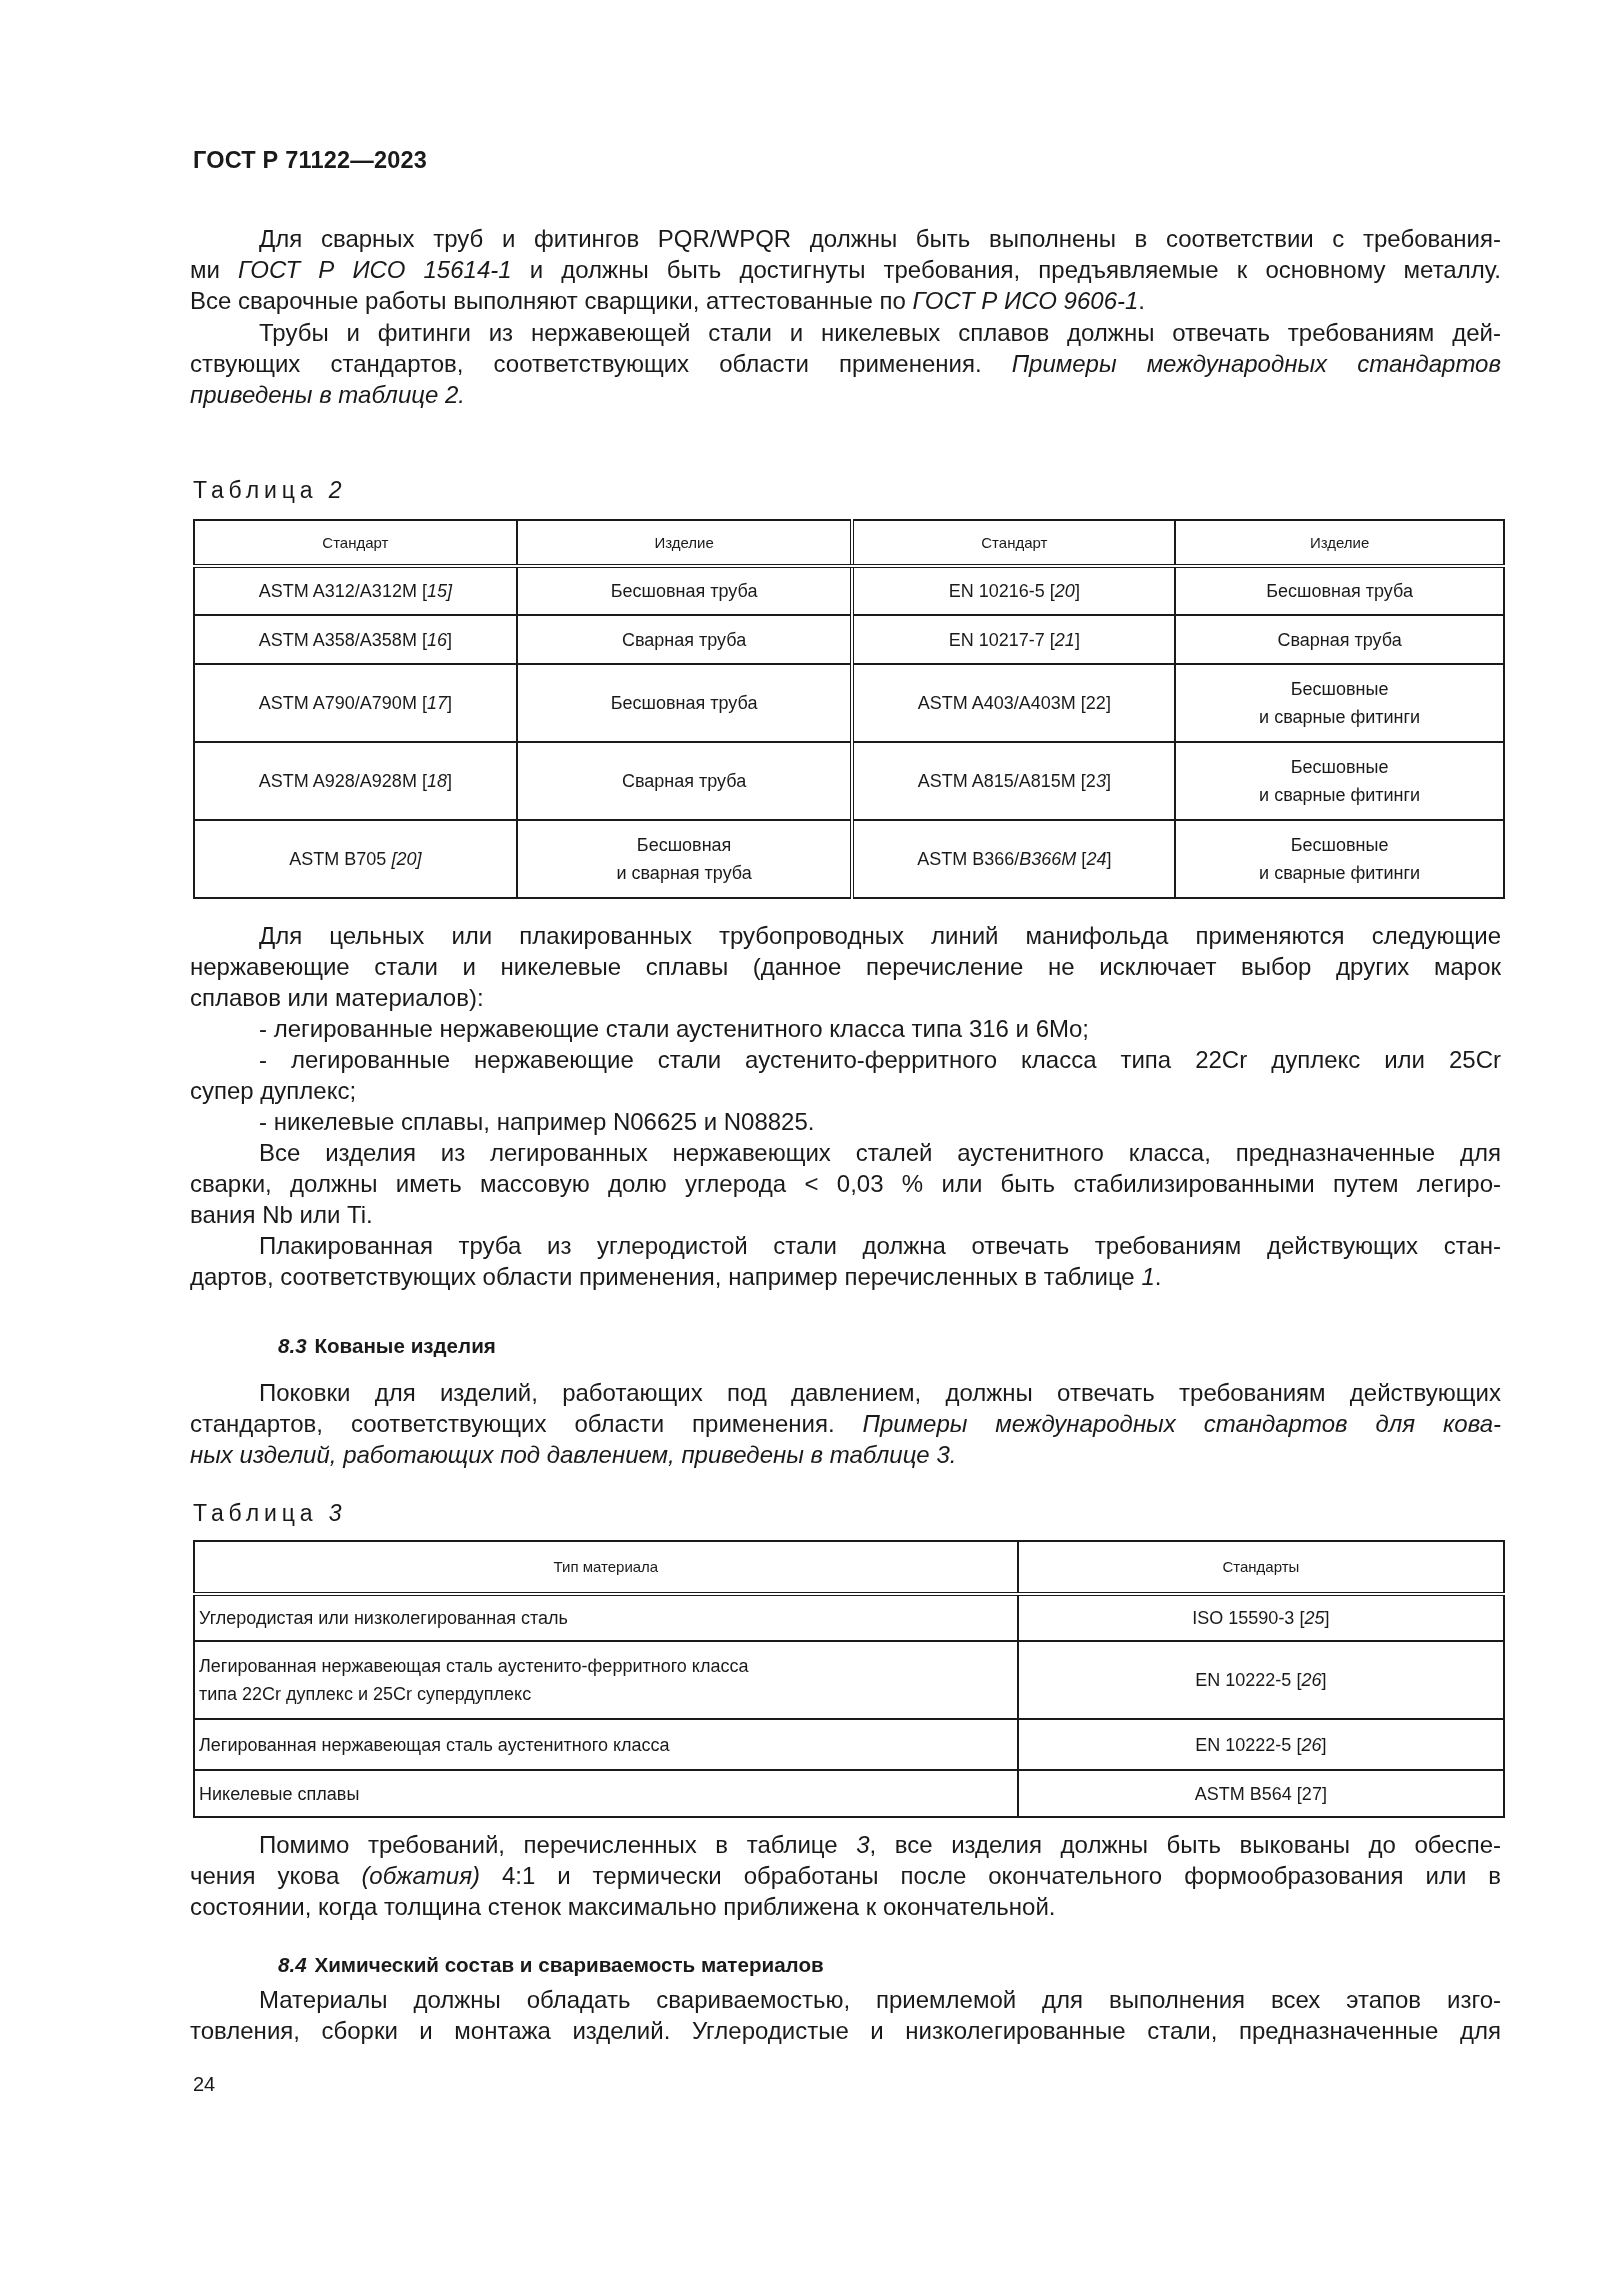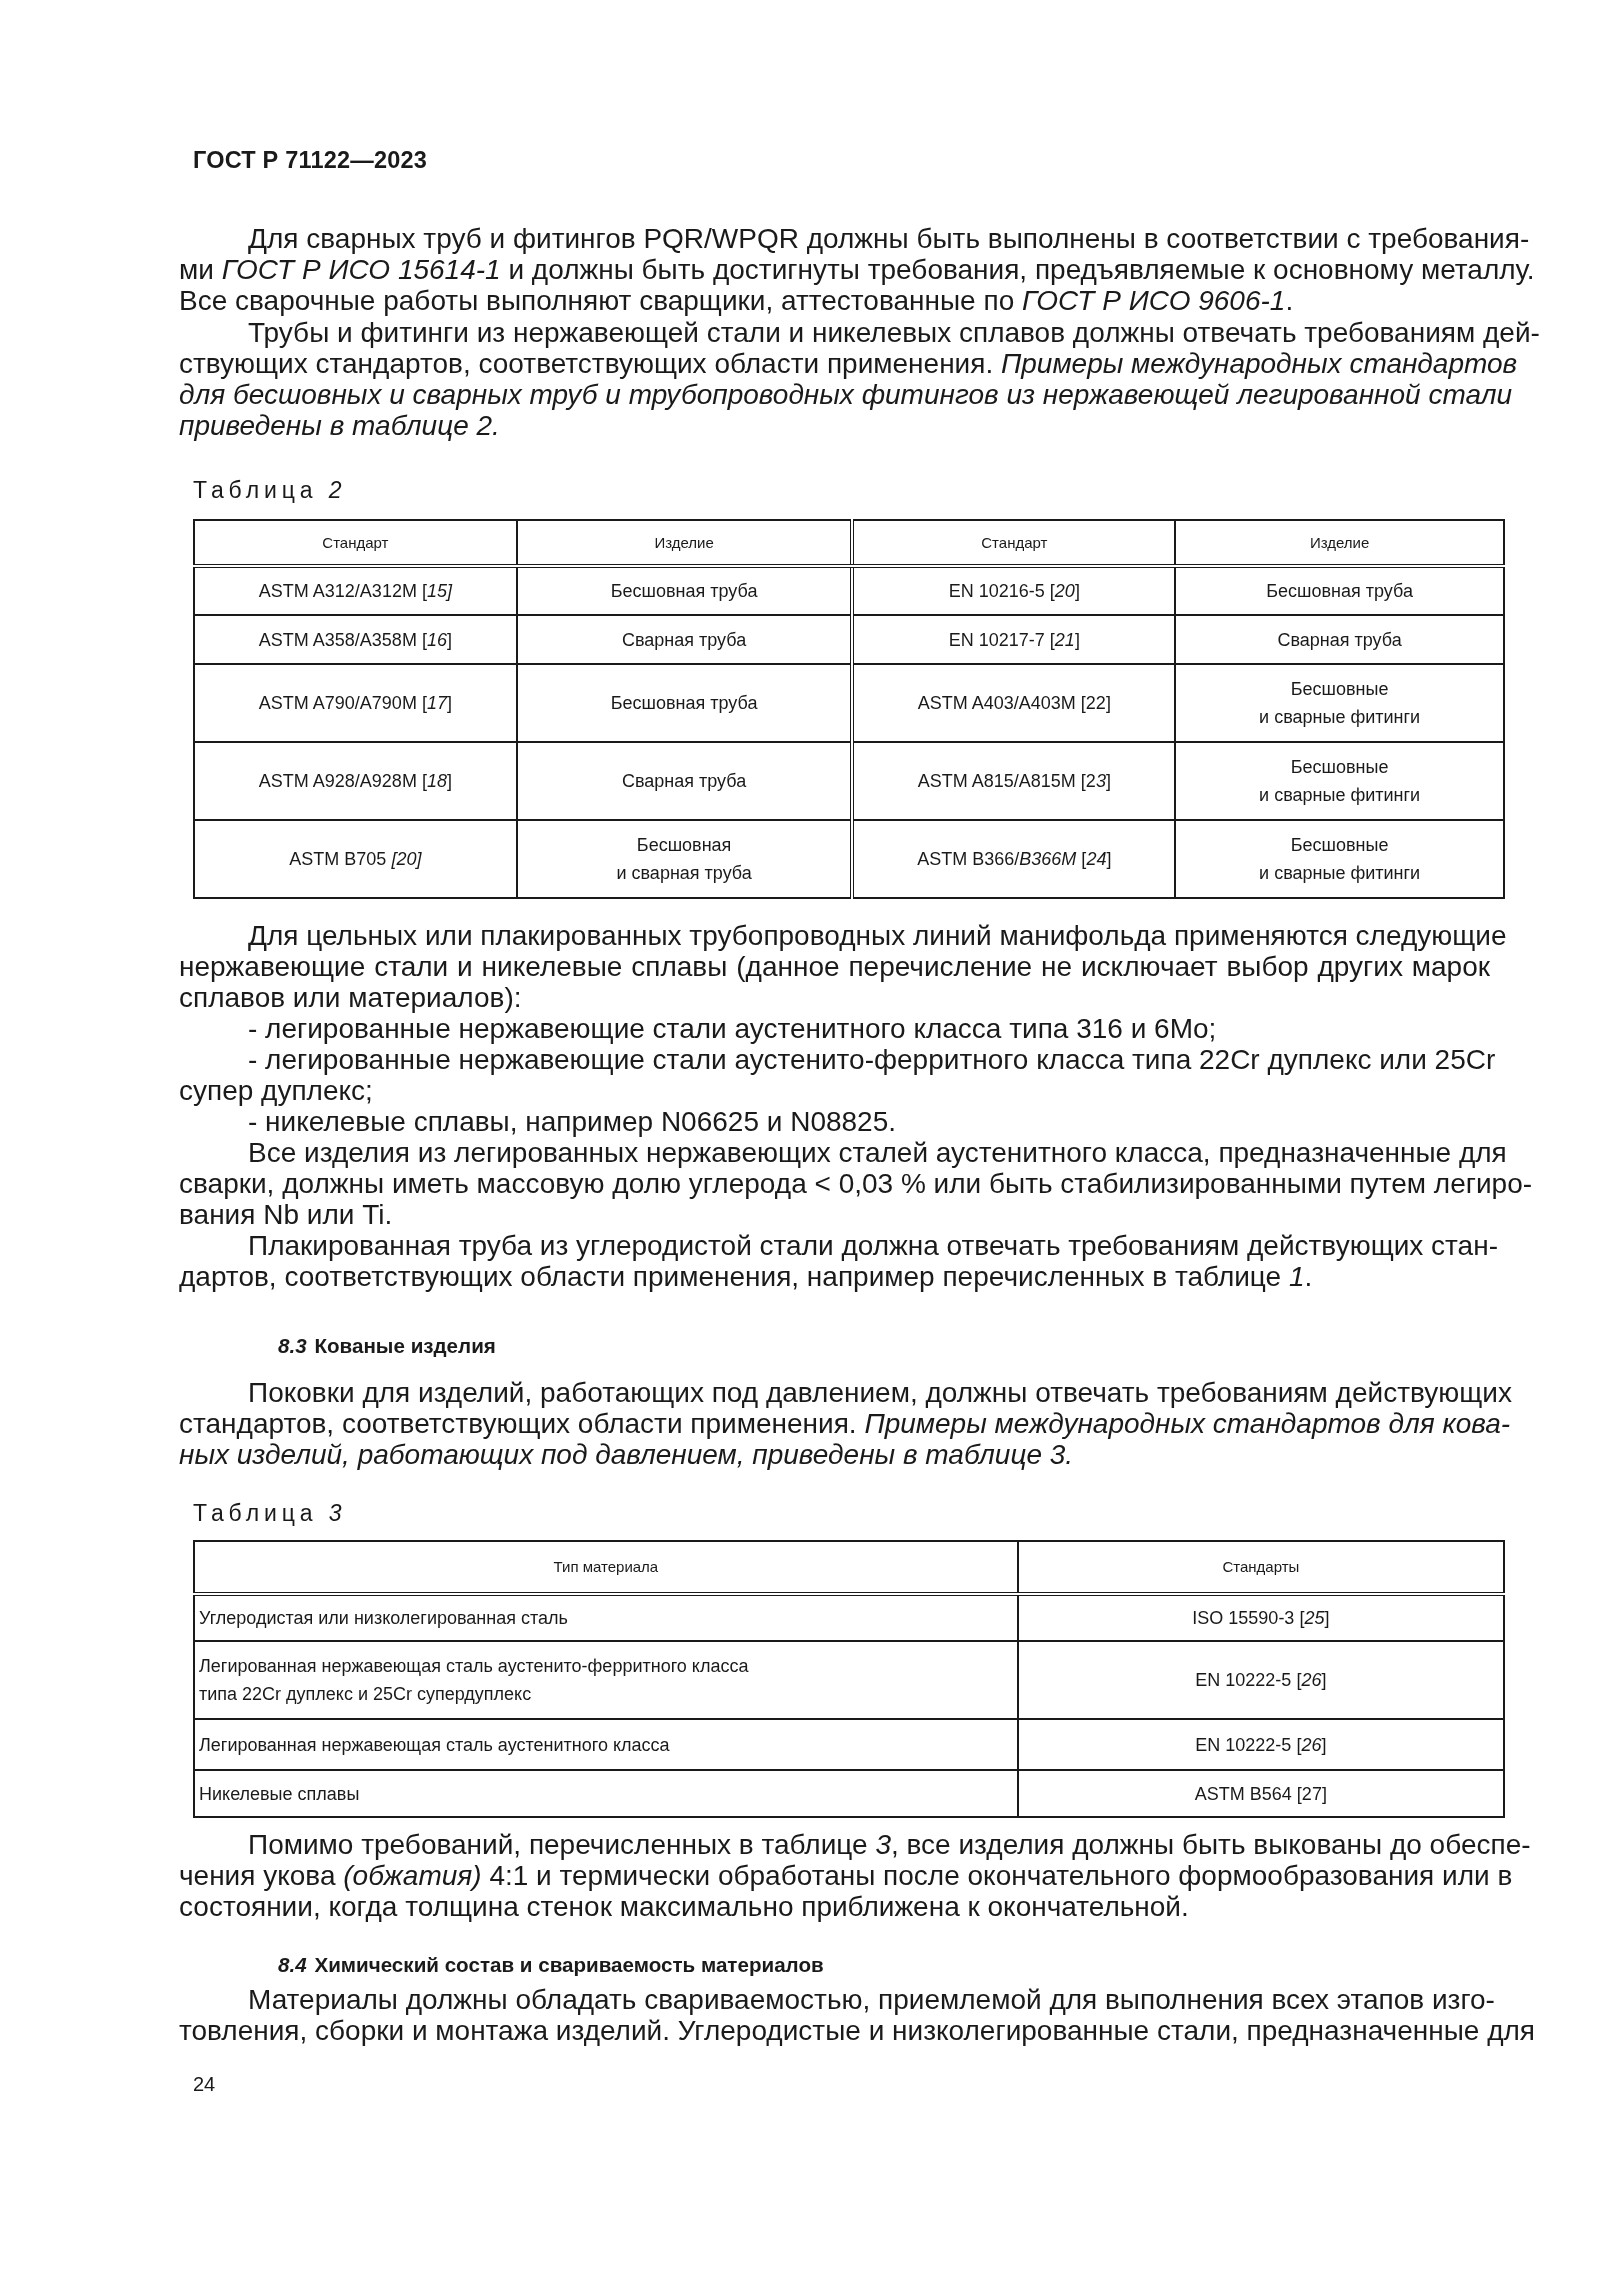--- a/index.html
+++ b/index.html
@@ -1,20 +1,20 @@
 <!DOCTYPE html>
 <html><head>
 <meta charset="utf-8">
 <style>
   html, body { margin: 0; padding: 0; background: #ffffff; }
   body { width: 1621px; height: 2293px; position: relative; overflow: hidden;
          font-family: "Liberation Sans", sans-serif; color: #1a1a1a; }
   .abs { position: absolute; }
   .doc-header { left: 193px; top: 147px; font-size: 23.5px; font-weight: bold; letter-spacing: 0.2px; }
-  .para { position: absolute; left: 179px; width: 1311px; font-size: 28px; line-height: 31px; text-align: justify; }
+  .para { position: absolute; left: 190px; width: 1311px; font-size: 24px; line-height: 31px; text-align: justify; }
   .line { display: block; white-space: nowrap; text-align: justify; text-align-last: justify; height: 31px; }
   .line.last { text-align-last: left; }
   .ind { padding-left: 69px; }
   i, .it { font-style: italic; }
   .sec-head { position: absolute; left: 278px; font-size: 20.6px; font-weight: bold; }
   .sec-head .num { font-style: italic; margin-right: 7.8px; }
   .tbl-caption { position: absolute; left: 193px; font-size: 23px; letter-spacing: 4.9px; }
   .tbl-caption .n { font-style: italic; letter-spacing: 0; }
   table { position: absolute; border-collapse: collapse; font-size: 18px; }
   td, th { border: 2px solid #1a1a1a; text-align: center; vertical-align: middle; padding: 0 7.8px; font-weight: normal; line-height: 28px; }
@@ -33,21 +33,20 @@
 
 <div class="para" style="top:223px;">
   <span class="line ind">Для сварных труб и фитингов PQR/WPQR должны быть выполнены в соответствии с требования-</span>
   <span class="line"><span>ми </span><i>ГОСТ Р ИСО 15614-1</i><span> и должны быть достигнуты требования, предъявляемые к основному металлу.</span></span>
   <span class="line last"><span>Все сварочные работы выполняют сварщики, аттестованные по </span><i>ГОСТ Р ИСО 9606-1</i><span>.</span></span>
 </div>
 
 <div class="para" style="top:317px;">
   <span class="line ind">Трубы и фитинги из нержавеющей стали и никелевых сплавов должны отвечать требованиям дей-</span>
   <span class="line"><span>ствующих стандартов, соответствующих области применения. </span><i>Примеры международных стандартов</i></span>
-  <span class="line it">для бесшовных и сварных труб и трубопроводных фитингов из нержавеющей легированной стали</span>
   <span class="line last it">приведены в таблице 2.</span>
 </div>
 
 <div class="tbl-caption" style="top:477px;">
   <span>Таблица</span> <span class="n">2</span>
 </div>
 
 <table class="t2">
   <colgroup>
       <col style="width:323px">

